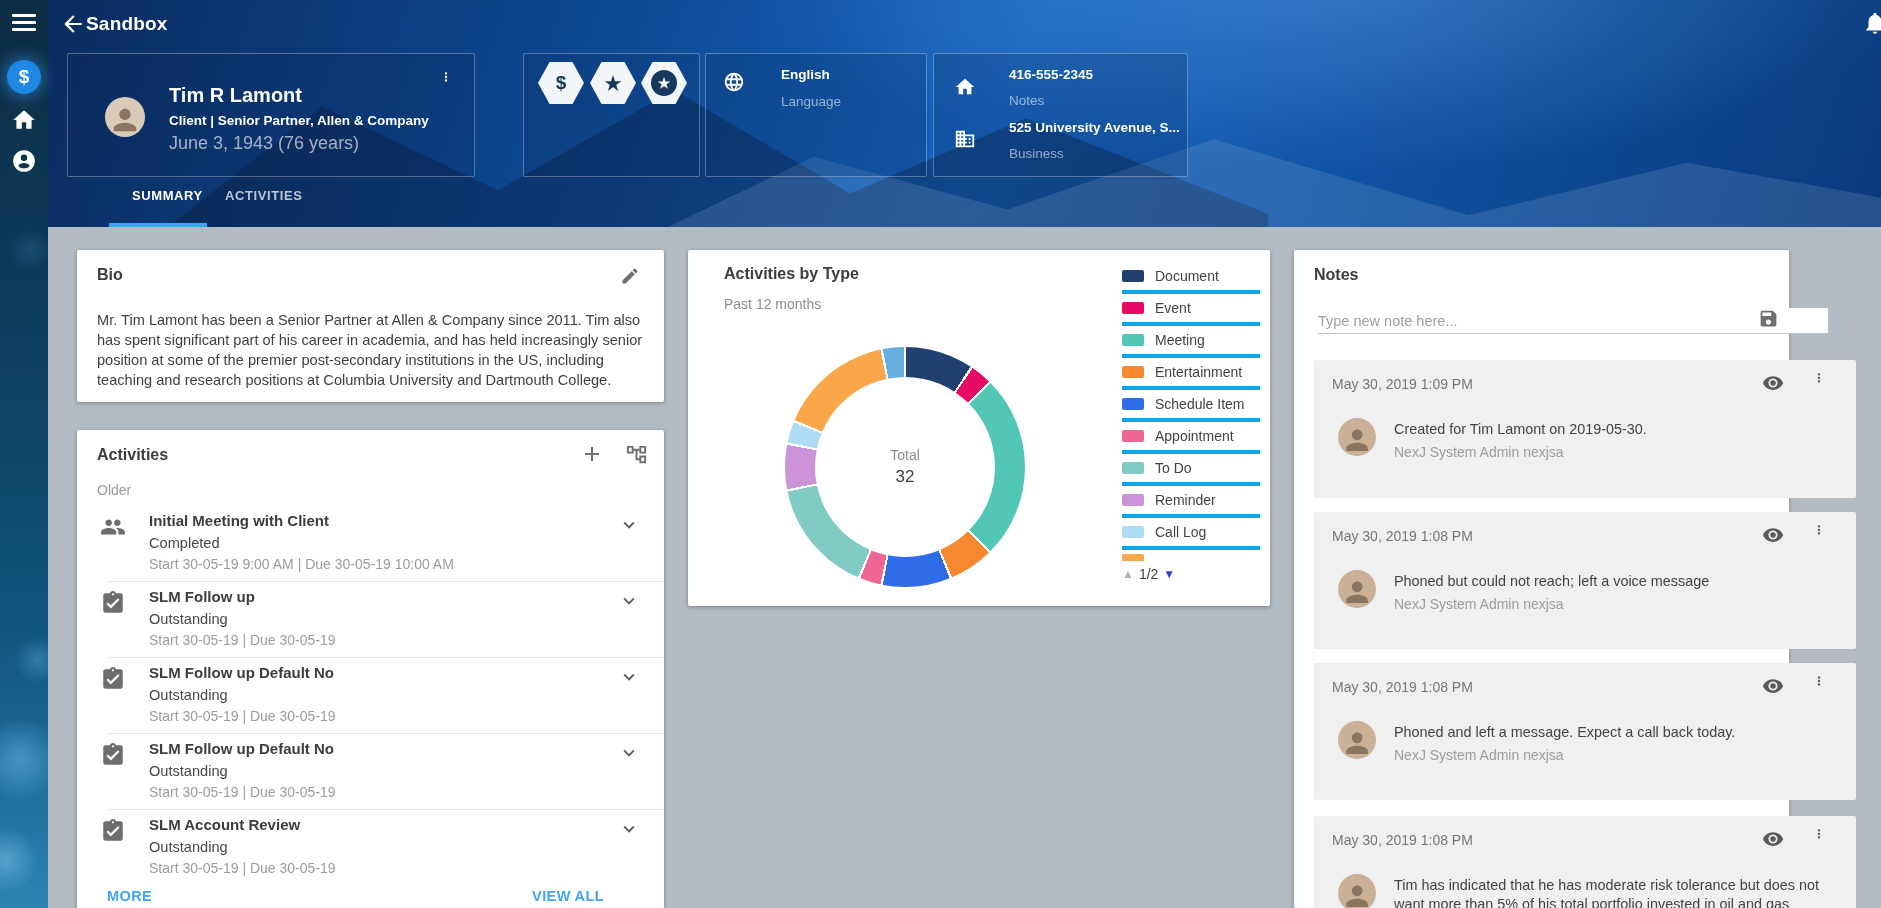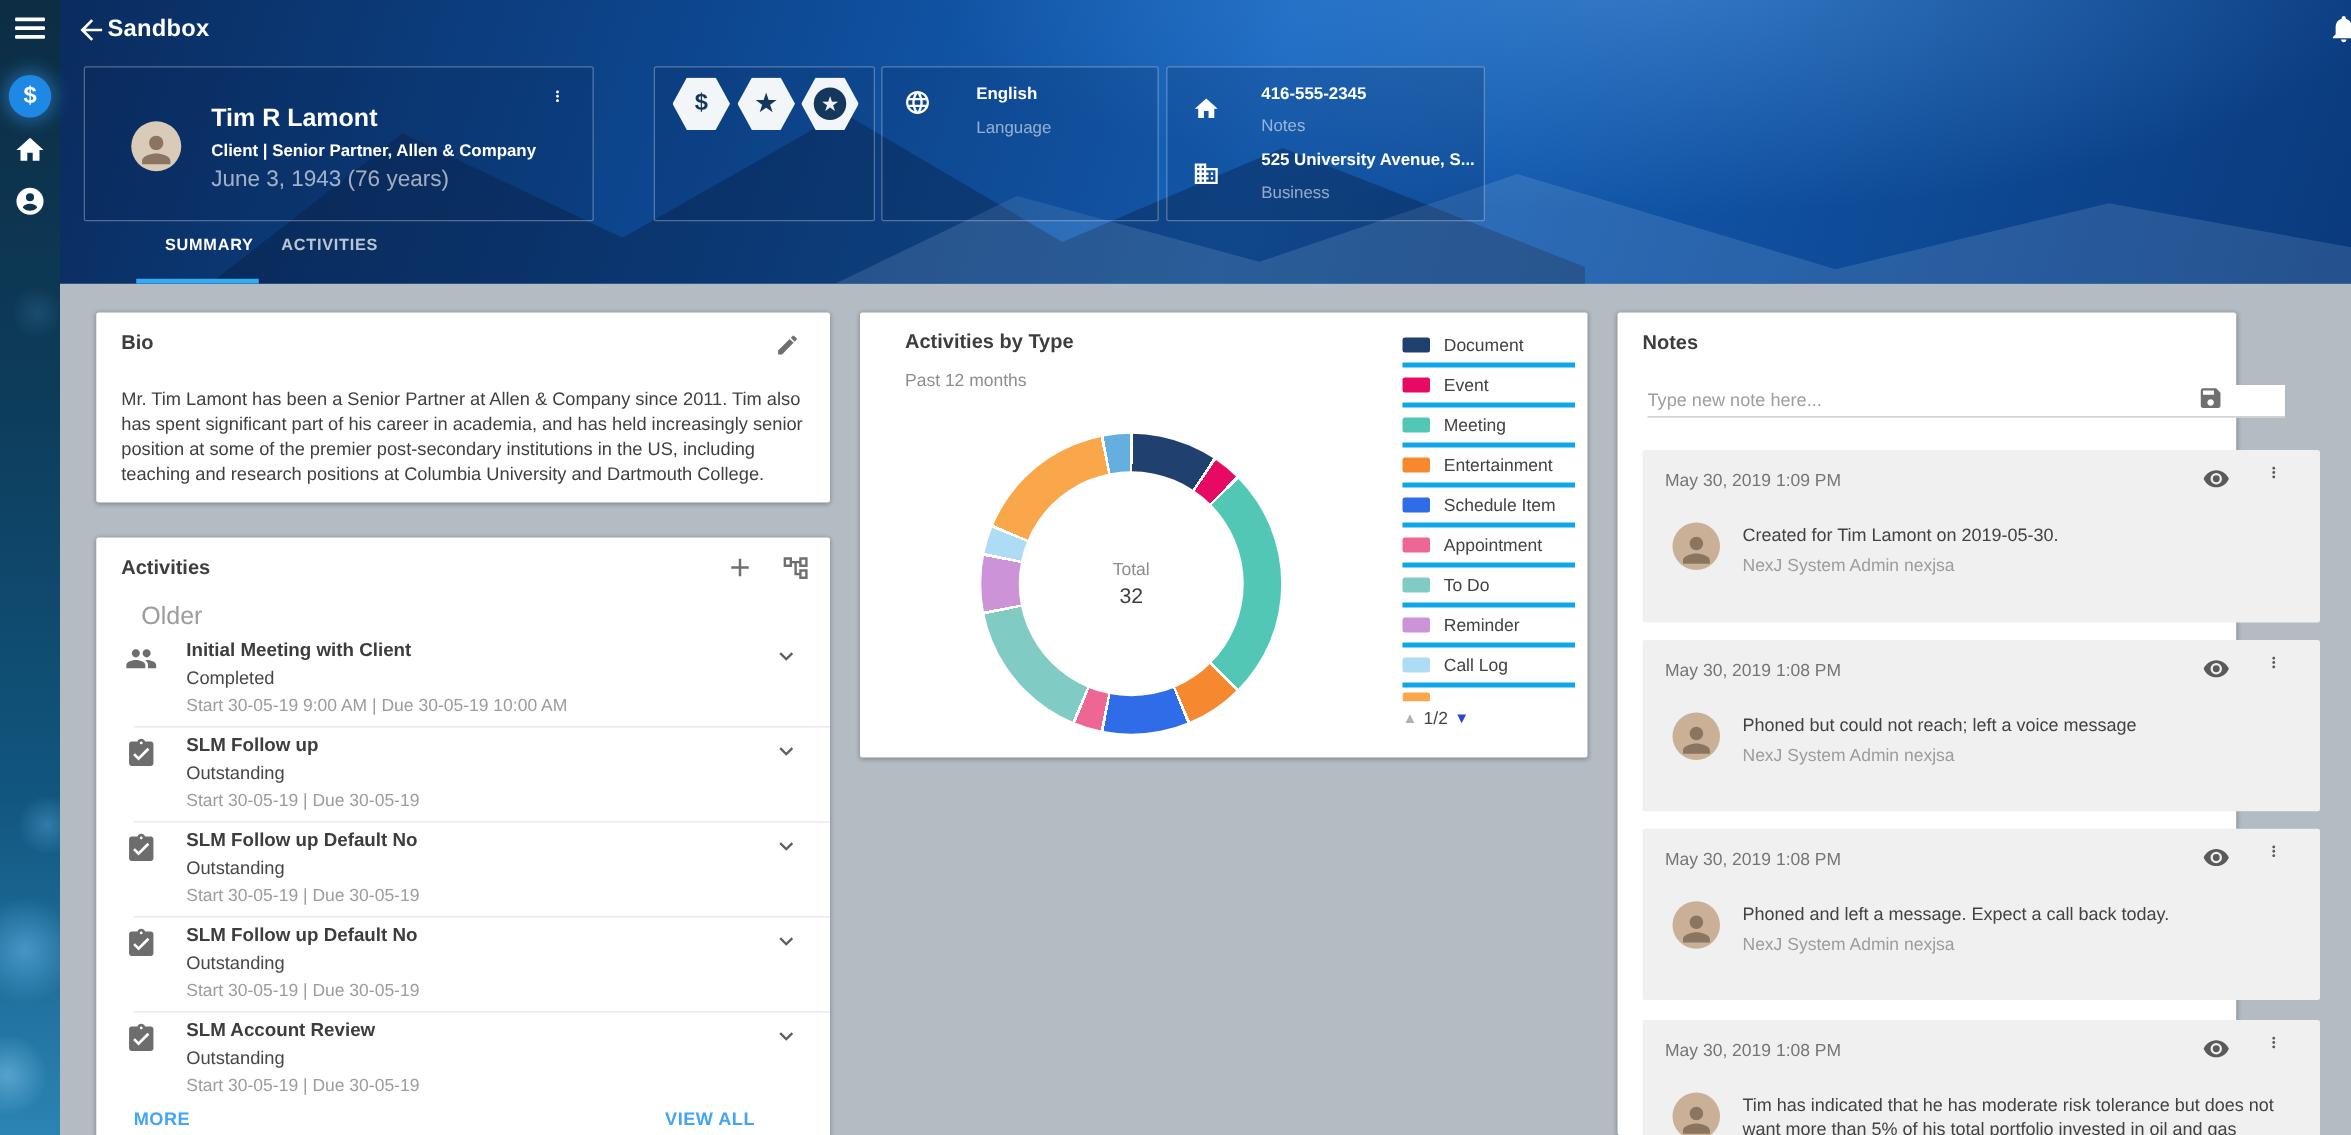--- a/index.html
+++ b/index.html
@@ -82,21 +82,21 @@
   .card-title { position:absolute; left:20px; top:16px; font-size:16px; font-weight:bold; color:#3d3d3d; }
   .gicon { color:#6f6f6f; position:absolute; cursor:pointer; }
 
   .bio-card { left:77px; top:250px; width:587px; height:152px; }
   .bio-text { position:absolute; left:20px; top:60px; width:552px; font-size:14.6px; line-height:20px; color:#3f3f3f; }
   .edit-ic { right:24px; top:16px; width:20px; height:20px; }
 
   .act-card { left:77px; top:430px; width:587px; height:490px; }
   .act-plus { left:503px; top:12px; width:24px; height:24px; }
   .act-tree { left:548px; top:13px; width:23px; height:23px; }
-  .act-group { position:absolute; left:36px; top:52px; font-size:20px; color:#9c9c9c; }
+  .act-group { position:absolute; left:20px; top:52px; font-size:14px; color:#9c9c9c; }
   .act-item { position:absolute; left:0; width:587px; height:76px; cursor:pointer; }
   .act-item .lead { position:absolute; left:23px; top:8px; width:26px; height:26px; color:#6d6d6d; }
   .act-item .t { position:absolute; left:72px; top:6px; font-size:15px; font-weight:bold; color:#3d3d3d; }
   .act-item .s { position:absolute; left:72px; top:29px; font-size:14.6px; color:#474747; }
   .act-item .m { position:absolute; left:72px; top:50px; font-size:14px; color:#9c9c9c; }
   .act-item .chev { position:absolute; right:24px; top:8px; width:22px; height:22px; color:#5f5f5f; }
   .act-item .div { position:absolute; left:30px; right:0; bottom:0; border-bottom:1px solid #e6e6e6; }
   .act-foot-more { position:absolute; left:30px; top:458px; font-size:14.5px; font-weight:bold; color:#42a5f5; letter-spacing:.4px; cursor:pointer; }
   .act-foot-view { position:absolute; right:60px; top:458px; font-size:14.5px; font-weight:bold; color:#42a5f5; letter-spacing:.4px; cursor:pointer; }
 

